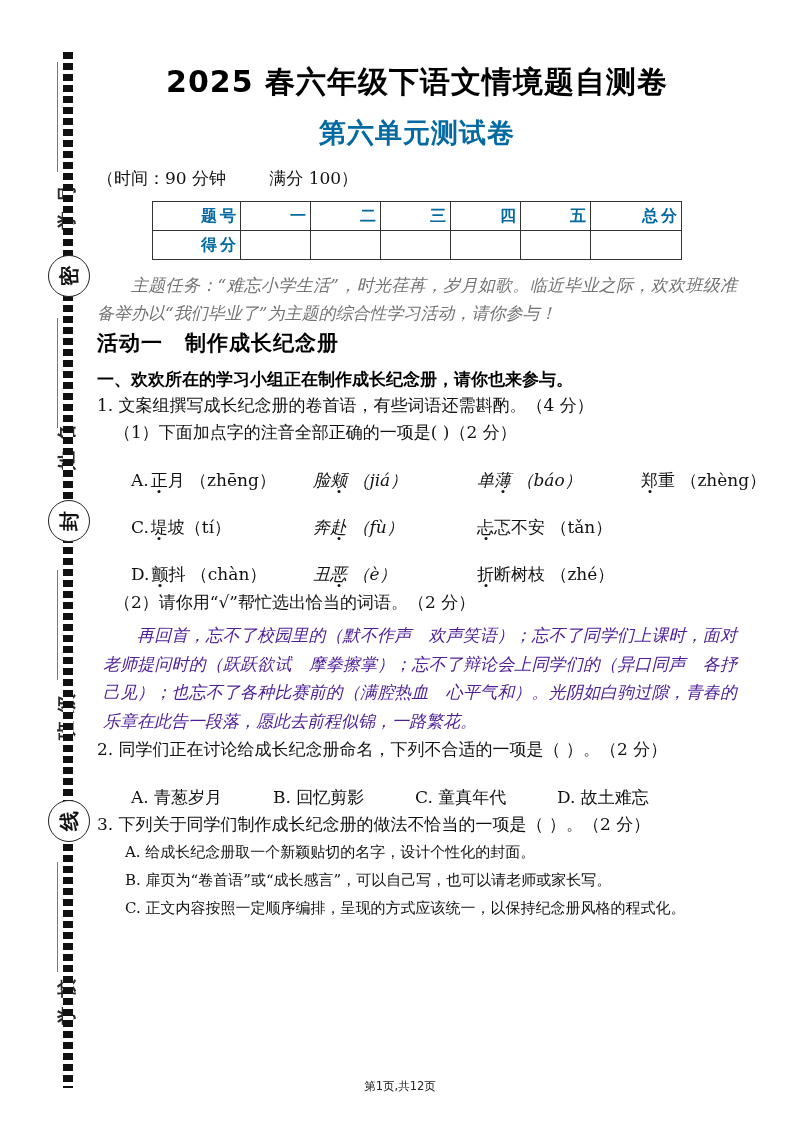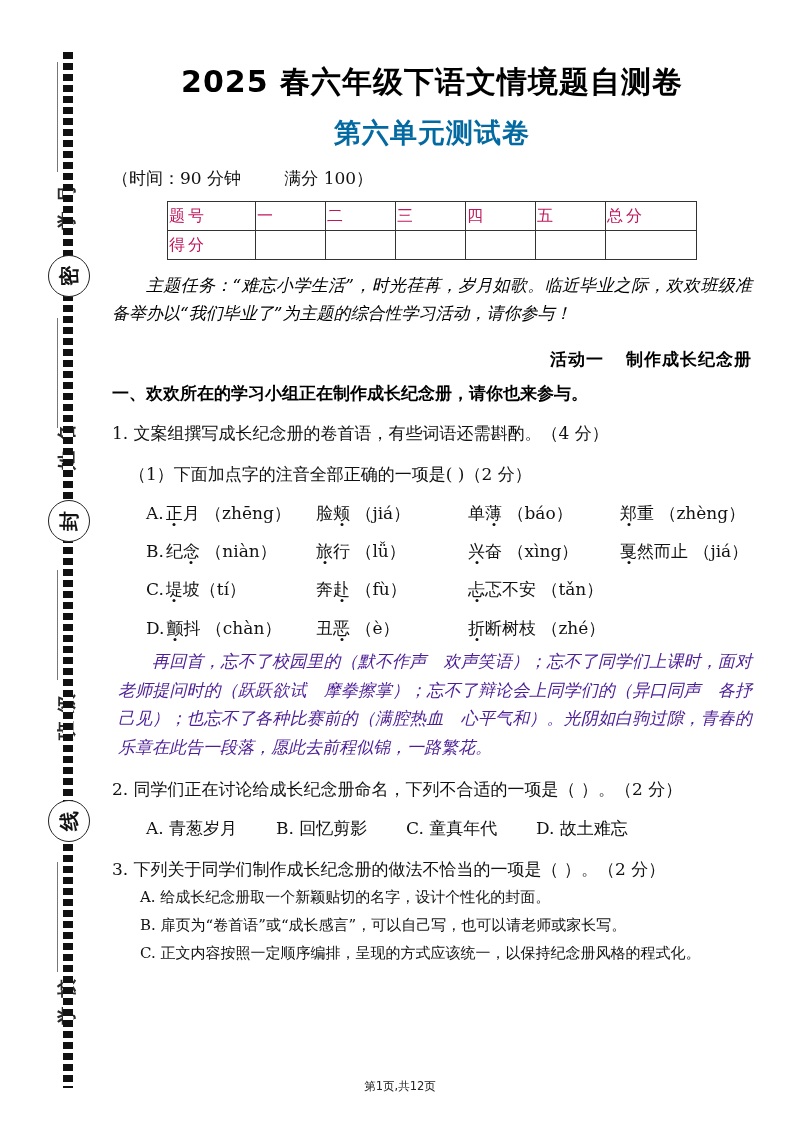--- a/index.html
+++ b/index.html
@@ -83,21 +83,21 @@
     position: absolute;
     left: 57px;
     width: 1.3px;
     background: #777;
     z-index: 1;
   }
 
   
   .sheet {
     position: absolute;
-    left: 112px;
+    left: 97px;
     top: 0;
     width: 640px;
     height: 1132px;
   }
 
   .title1 {
     text-align: center;
     font-size: 30px;
     font-weight: 700;
     letter-spacing: 1px;
@@ -124,81 +124,82 @@
 
   table.score {
     border-collapse: collapse;
     margin: 11px auto 0 auto;
     width: 530px;
     table-layout: fixed;
   }
   table.score td {
     border: 1.2px solid #333;
     height: 26px;
-    text-align: left;
+    text-align: right;
     font-size: 16px;
-    font-weight: 400;
+    font-weight: 700;
     letter-spacing: 3px;
     font-family: "DejaVu Sans", "Liberation Sans", sans-serif;
-    color: #be185d;
+    color: #0369a1;
   }
   table.score td.lead { width: 85px; }
   table.score td.total { width: 88px; }
 
   .kai {
     font-family: "DejaVu Serif", "Liberation Serif", serif;
     font-style: italic;
   }
 
   .intro {
     margin-top: 12px;
     font-size: 17px;
     line-height: 1.62;
     text-align: justify;
     text-indent: 34px;
-    color: #000000;
+    color: #737373;
   }
 
   .activity {
-    text-align: right;
-    font-size: 17px;
-    font-weight: 700;
-    margin-top: 21px;
+    text-align: left;
+    font-size: 21px;
+    font-weight: 700;
+    margin-top: 2px;
     letter-spacing: 1px;
     font-family: "DejaVu Sans", "Liberation Sans", sans-serif;
     color: #000;
   }
   .activity .gap { display: inline-block; width: 22px; }
 
   .section-head {
     font-size: 17px;
     font-weight: 700;
     margin-top: 11px;
     font-family: "DejaVu Sans", "Liberation Sans", sans-serif;
     color: #000;
   }
 
   .q {
     font-size: 17px;
     line-height: 1.55;
-    margin-top: 15px;
+    margin-top: 1px;
     color: #111;
   }
   .q.sub { padding-left: 17px; }
   .opt-row {
     font-size: 17px;
     line-height: 1.55;
-    margin-top: 12px;
+    margin-top: 21px;
     padding-left: 34px;
     display: flex;
     color: #111;
+    gap: 12px;
   }
   .opt-row > span { flex: 0 0 auto; }
   .opt-wide { width: 170px; }
-  .opt-wide2 { width: 152px; }
+  .opt-wide2 { width: 152px; font-style: italic; }
   .opt-q2 { width: 130px; }
 
   .dotted { position: relative; }
   .dotted::after {
     content: "";
     position: absolute;
     left: 50%;
     bottom: -3px;
     transform: translateX(-50%);
     width: 3px;
@@ -310,39 +311,34 @@
   <div class="q">1. 文案组撰写成长纪念册的卷首语，有些词语还需斟酌。（4 分）</div>
   <div class="q sub">（1）下面加点字的注音全部正确的一项是(      )（2 分）</div>
 
   <div class="opt-row">
     <span class="opt-wide"><span>A.</span><span class="dotted" style="margin-left:2px;">正</span>月 <span>（zhēng）</span></span>
     <span class="opt-wide2">脸<span class="dotted">颊</span> <span>（jiá）</span></span>
     <span class="opt-wide2">单<span class="dotted">薄</span> <span>（báo）</span></span>
     <span><span class="dotted">郑</span>重 <span>（zhèng）</span></span>
   </div>
 
-  <div class="opt-row">
-    <span class="opt-wide"><span>B.</span><span style="margin-left:2px;">纪</span><span class="dotted">念</span> <span>（niàn）</span></span>
-    <span class="opt-wide2"><span class="dotted">旅</span>行 <span>（lǚ）</span></span>
-    <span class="opt-wide2"><span class="dotted">兴</span>奋 <span>（xìng）</span></span>
-    <span><span class="dotted">戛</span>然而止 <span>（jiá）</span></span>
-  </div>
 
   <div class="opt-row">
     <span class="opt-wide"><span>C.</span><span class="dotted" style="margin-left:2px;">堤</span>坡<span>（tí）</span></span>
     <span class="opt-wide2">奔<span class="dotted">赴</span> <span>（fù）</span></span>
     <span><span class="dotted">忐</span>忑不安 <span>（tǎn）</span></span>
   </div>
 
   <div class="opt-row">
     <span class="opt-wide"><span>D.</span><span class="dotted" style="margin-left:2px;">颤</span>抖 <span>（chàn）</span></span>
     <span class="opt-wide2">丑<span class="dotted">恶</span> <span>（è）</span></span>
     <span><span class="dotted">折</span>断树枝 <span>（zhé）</span></span>
   </div>
 
+  <div class="q sub">（2）请你用“√”帮忙选出恰当的词语。（2 分）</div>
   <div class="para kai">再回首，忘不了校园里的（默不作声　欢声笑语）；忘不了同学们上课时，面对老师提问时的（跃跃欲试　摩拳擦掌）；忘不了辩论会上同学们的（异口同声　各抒己见）；也忘不了各种比赛前的（满腔热血　心平气和）。光阴如白驹过隙，青春的乐章在此告一段落，愿此去前程似锦，一路繁花。</div>
 
   <div class="q">2. 同学们正在讨论给成长纪念册命名，下列不合适的一项是（      ）。（2 分）</div>
   <div class="opt-row">
     <span class="opt-q2">A. 青葱岁月</span>
     <span class="opt-q2">B. 回忆剪影</span>
     <span class="opt-q2">C. 童真年代</span>
     <span>D. 故土难忘</span>
   </div>
 

